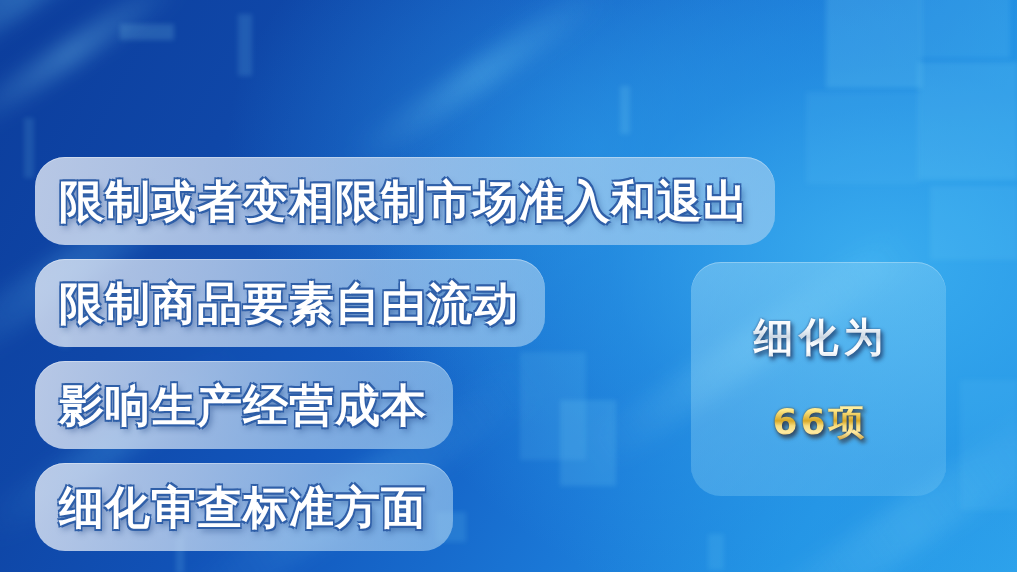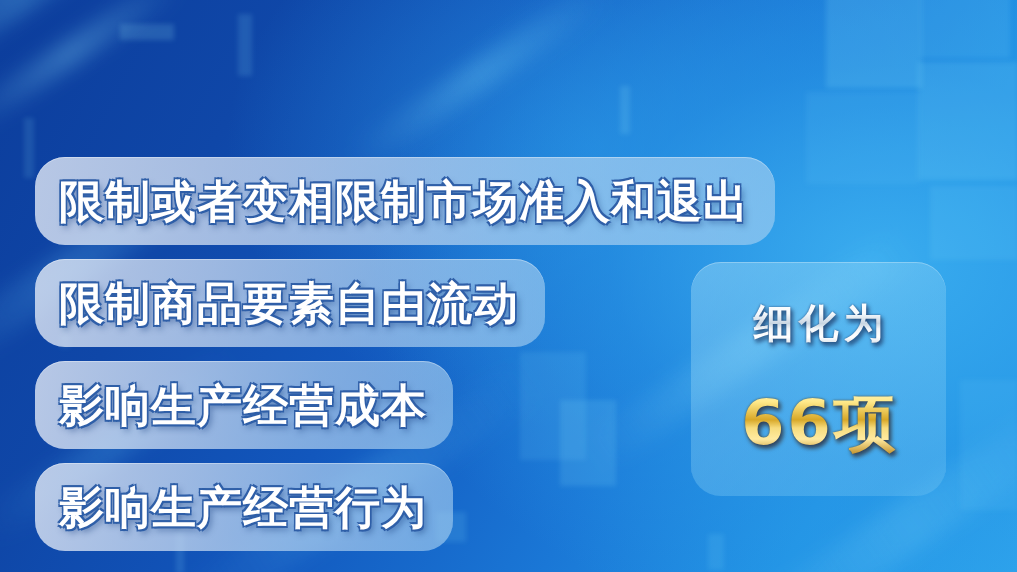--- a/index.html
+++ b/index.html
@@ -148,21 +148,21 @@
       #ffffff 0%, #f4f8fc 28%, #c9d6e2 50%,
       #f2f6fa 62%, #ffffff 80%, #cfdae6 100%);
     -webkit-background-clip:text;
     background-clip:text;
     color:transparent;
     -webkit-text-fill-color:transparent;
     filter:drop-shadow(2px 3px 2px rgba(25,55,100,.65))
            drop-shadow(0 0 1px rgba(40,70,120,.8));
   }
   .badge-count {
-    font-size:62px;
+    font-size:36px;
     line-height:1.12;
     font-weight:700;
     letter-spacing:3px;
     text-indent:3px;
     white-space:nowrap;
     background:linear-gradient(180deg,
       #fff8c9 0%, #ffe98a 20%, #d8a828 46%,
       #f7dc7d 58%, #ffeaa0 74%, #b7831a 100%);
     -webkit-background-clip:text;
     background-clip:text;
@@ -220,21 +220,21 @@
     </div>
 
     <div class="pill-row">
       <div class="pill">
         <span class="pill-text">影响生产经营成本</span>
       </div>
     </div>
 
     <div class="pill-row">
       <div class="pill">
-        <span class="pill-text">影响生产经营行为</span>
+        <span class="pill-text">细化审查标准方面</span>
       </div>
     </div>
 
   </div>
 
   <div id="badge">
     <div class="badge-line">细化为</div>
     <div class="badge-count">66项</div>
   </div>
 

